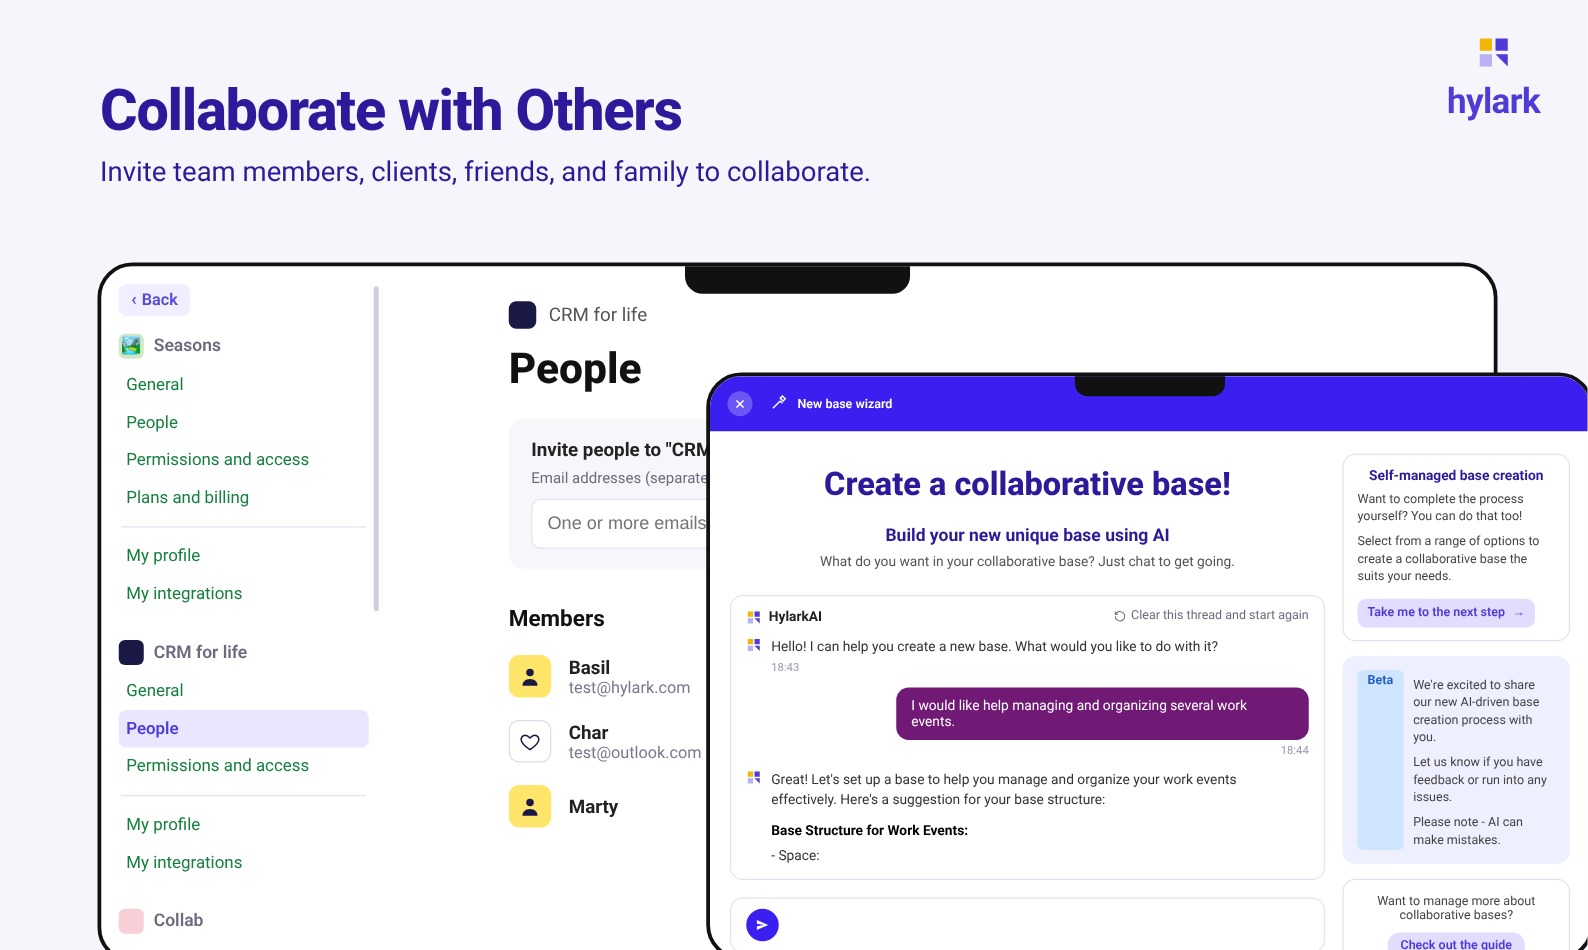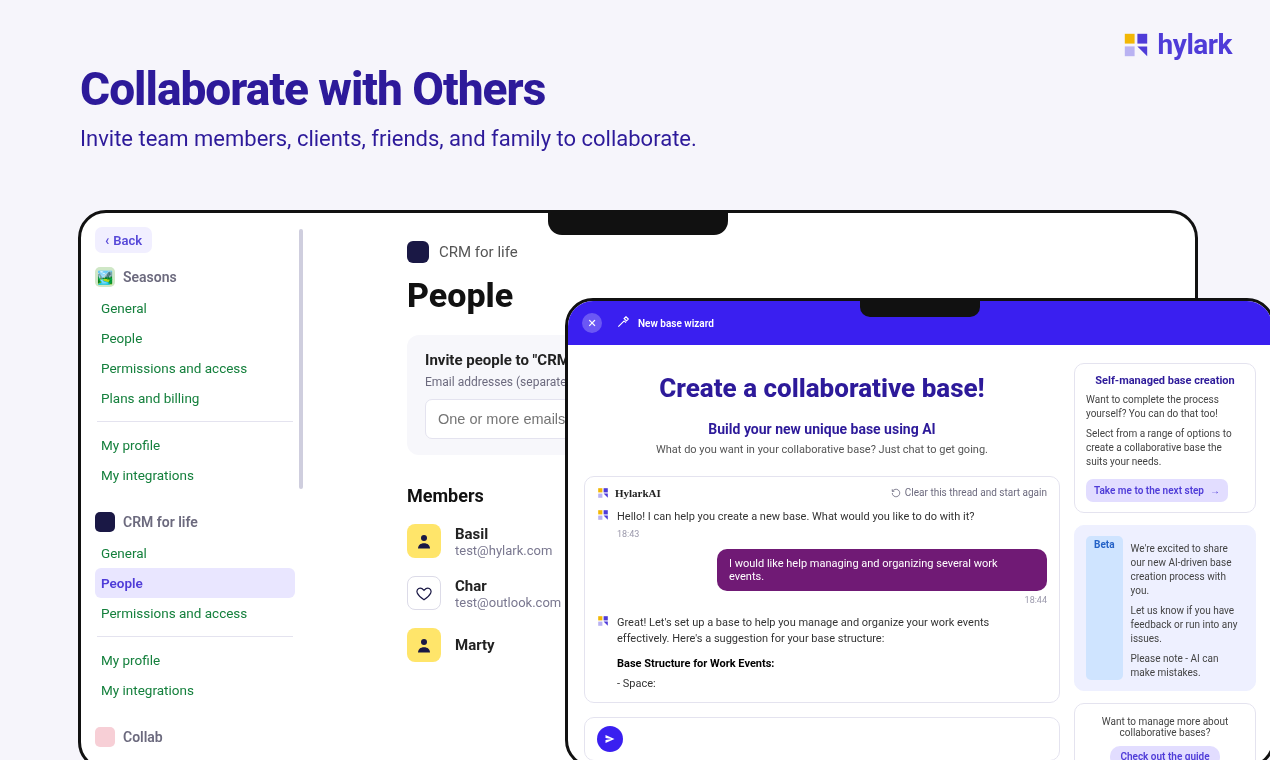--- a/index.html
+++ b/index.html
@@ -7,21 +7,21 @@
     font-family: -apple-system, BlinkMacSystemFont, 'Segoe UI', Roboto, sans-serif;
     background: #f6f5fb;
     width: 1270px;
     height: 760px;
     overflow: hidden;
     position: relative;
   }
   .page { width: 1270px; height: 760px; position: relative; }
 
   
-  .logo { position: absolute; top: 28px; right: 38px; display: flex; align-items: center; gap: 8px; }
+  .logo { position: absolute; top: 28px; right: 38px; display: flex; align-items: center; gap: 8px; flex-direction: column; }
   .logo-mark { width: 28px; height: 28px; position: relative; }
   .logo-mark svg { width: 100%; height: 100%; }
   .logo-text { color: #4f3cd8; font-size: 28px; font-weight: 700; letter-spacing: -0.5px; }
 
   
   .hero { position: absolute; top: 62px; left: 80px; }
   .hero-title { color: #2d1a9a; font-size: 46px; font-weight: 800; letter-spacing: -1px; }
   .hero-sub { color: #2d1a9a; font-size: 22px; font-weight: 400; margin-top: 10px; }
 
   
@@ -110,21 +110,21 @@
     padding:3px 8px; border-radius:5px; display:flex; align-items:center; gap:4px;
     right:192px; top:170px;
   }
 
   .chat-box {
     width:100%; border:1px solid #e4e3ef; border-radius:10px;
     margin-top:20px; padding:10px 12px; font-size:11px; position:relative;
     background:#fff;
   }
   .chat-head { display:flex; align-items:center; gap:6px; }
-  .chat-head .name { font-weight:700; color:#222;font-family:Liberation Serif, serif; }
+  .chat-head .name { font-weight:700; color:#222; }
   .chat-clear { position:absolute; right:12px; top:10px; color:#6c6a7e; font-size:10px; display:flex; align-items:center; gap:4px; cursor:pointer;}
   .chat-clear svg { width:10px; height:10px; }
   .mini-mark { width:12px; height:12px; }
 
   .msg-row { display:flex; gap:8px; margin-top:10px; align-items:flex-start; }
   .msg-text { color:#333; line-height:1.45; max-width:420px; }
   .msg-time { font-size:9px; color:#9a98ab; margin-top:4px; }
 
   .user-bubble {
     background:#701a75; color:#fff; padding:8px 12px; border-radius:10px;

